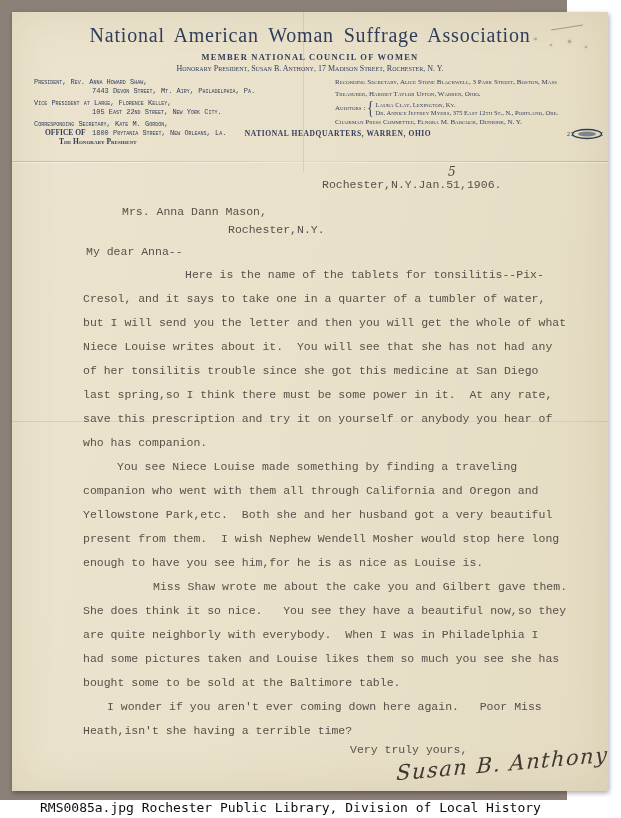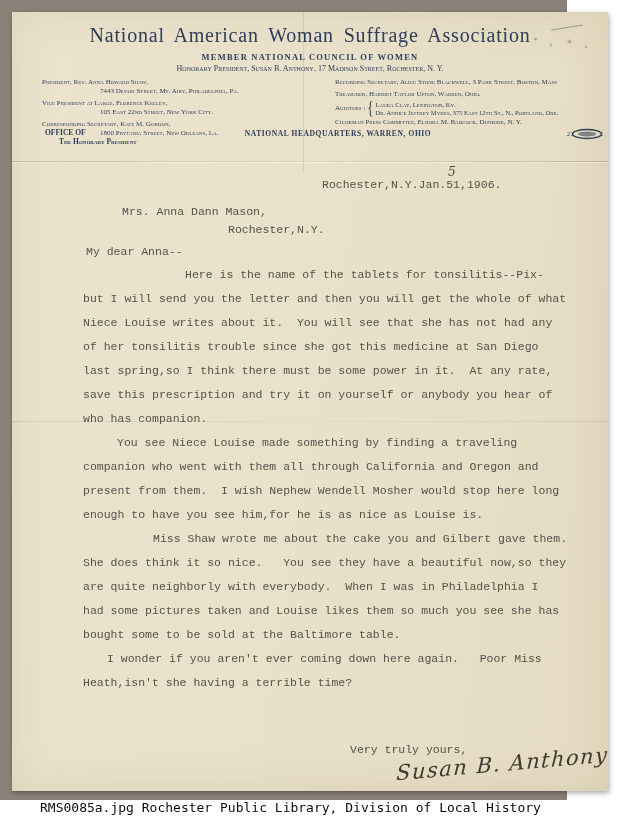--- a/index.html
+++ b/index.html
@@ -26,21 +26,21 @@
   .smudge-dots i:nth-child(3){left:40px;top:6px;width:3px;height:3px;box-shadow:0 0 3px #7a7263;}
   .smudge-dots i:nth-child(4){left:57px;top:12px;width:2px;height:2px;box-shadow:0 0 2px #7a7263;}
   .lh-title{position:absolute;left:12px;top:24px;width:596px;text-align:center;
             font-size:20px;letter-spacing:.8px;word-spacing:4px;color:#2f3d5a;}
   .lh-sub{position:absolute;left:12px;top:52px;width:596px;text-align:center;
           font-size:8.5px;font-weight:bold;letter-spacing:1.2px;color:#2f3d5a;}
   .lh-hon{position:absolute;left:12px;top:64px;width:596px;text-align:center;
           font-size:8px;font-variant:small-caps;color:#33405e;}
   .off-col{position:absolute;top:78px;font-size:7px;line-height:8.5px;color:#33405e;
            font-variant:small-caps;}
-  .off-left{left:42px;width:285px;}
+  .off-left{left:34px;width:285px;font-family:Liberation Mono, monospace;}
   .off-right{left:335px;width:270px;}
   .off-block{margin-bottom:4px;}
   .off-addr{padding-left:58px;}
   .off-row{margin-bottom:3px;}
   .aud-row{display:flex;align-items:center;margin-bottom:2px;}
   .aud-label{margin-right:2px;}
   .brace{font-size:13px;transform:scaleY(1.5);display:inline-block;margin-right:2px;font-weight:300;}
   .aud-lines{display:flex;flex-direction:column;line-height:7.5px;font-size:6.5px;}
   .office-of{position:absolute;left:45px;top:129px;font-size:7.5px;font-weight:bold;
              font-variant:small-caps;color:#2f3d5a;line-height:8.5px;}
@@ -142,28 +142,30 @@
     </div>
 
     <div class="tw dateline">Rochester,N.Y.Jan.51,1906.</div>
     <div class="date-corr">5</div>
     <div class="tw addr1">Mrs. Anna Dann Mason,</div>
     <div class="tw addr2">Rochester,N.Y.</div>
     <div class="tw salut">My dear Anna--</div>
 
     <div class="letter-body">
       <div class="tw-line ind1">Here is the name of the tablets for tonsilitis--Pix-</div>
+      <div class="tw-line">Cresol, and it says to take one in a quarter of a tumbler of water,</div>
       <div class="tw-line">but I will send you the letter and then you will get the whole of what</div>
       <div class="tw-line">Niece Louise writes about it.  You will see that she has not had any</div>
       <div class="tw-line">of her tonsilitis trouble since she got this medicine at San Diego</div>
       <div class="tw-line">last spring,so I think there must be some power in it.  At any rate,</div>
       <div class="tw-line">save this prescription and try it on yourself or anybody you hear of</div>
       <div class="tw-line">who has companion.</div>
       <div class="tw-line ind2">You see Niece Louise made something by finding a traveling</div>
       <div class="tw-line">companion who went with them all through California and Oregon and</div>
+      <div class="tw-line">Yellowstone Park,etc.  Both she and her husband got a very beautiful</div>
       <div class="tw-line">present from them.  I wish Nephew Wendell Mosher would stop here long</div>
       <div class="tw-line">enough to have you see him,for he is as nice as Louise is.</div>
       <div class="tw-line ind3">Miss Shaw wrote me about the cake you and Gilbert gave them.</div>
       <div class="tw-line">She does think it so nice.   You see they have a beautiful now,so they</div>
       <div class="tw-line">are quite neighborly with everybody.  When I was in Philadelphia I</div>
       <div class="tw-line">had some pictures taken and Louise likes them so much you see she has</div>
       <div class="tw-line">bought some to be sold at the Baltimore table.</div>
       <div class="tw-line ind4">I wonder if you aren't ever coming down here again.   Poor Miss</div>
       <div class="tw-line">Heath,isn't she having a terrible time?</div>
     </div>

